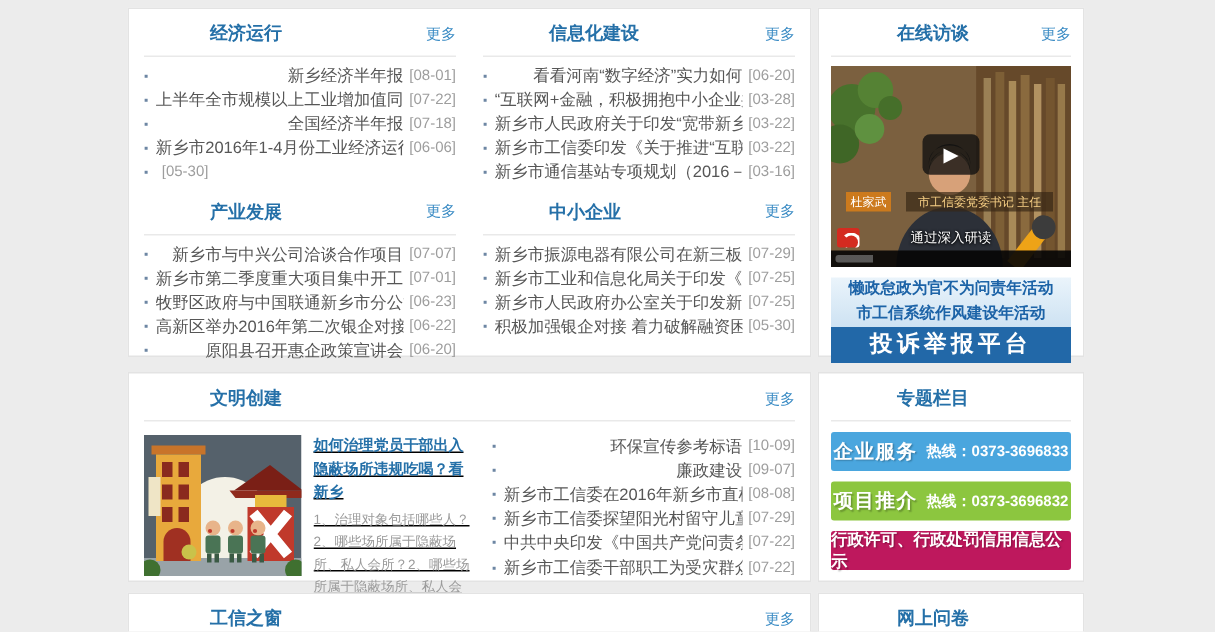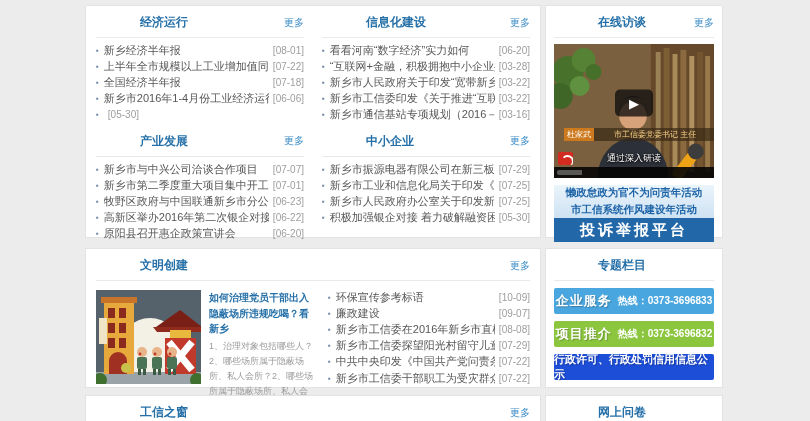--- a/index.html
+++ b/index.html
@@ -11,21 +11,21 @@
   }
   .box { position:absolute; background:#fff; border:1px solid #e3e3e3; }
 
   
   .sec-head { display:flex; justify-content:space-between; align-items:center;
               border-bottom:1px solid #e9e9e9; padding:8px 0 6px; }
   .sec-title { color:#2570a8; font-weight:bold; font-size:12px;padding-left:44px; }
   .more { color:#3a8bc4; font-size:10px; text-decoration:none; cursor:pointer; }
 
   
-  ul.news { list-style:none; margin:4px 0 2px; }
+  ul.news { list-style:none; margin:4px 0 2px;text-align:right; }
   ul.news li { display:flex; align-items:center; height:16.2px; font-size:11px; color:#565656; cursor:pointer; }
   ul.news li::before { content:"▪"; color:#6d86a3; font-size:8px; margin-right:5px; flex:none; }
   ul.news .txt { flex:1; min-width:0; white-space:nowrap; overflow:hidden; }
   ul.news .date { flex:none; color:#9d9d9d; font-size:10px; margin-left:4px; }
 
   
   #box-main-top { left:85px; top:5px; width:456px; height:233px; padding:0 10px; display:flex; gap:18px; }
   #box-main-top .col { flex:1; min-width:0; }
   #box-interview { left:545px; top:5px; width:178px; height:233px; padding:0 8px; }
   #box-civ { left:85px; top:248px; width:456px; height:140px; padding:0 10px; }
@@ -35,41 +35,41 @@
 
   
   .video { position:relative; margin-top:6px; height:134px; overflow:hidden; background:#6e5233; cursor:pointer; }
   .video svg { display:block; width:100%; height:100%; }
   .play-btn { position:absolute; left:50%; top:44%; transform:translate(-50%,-50%);
               width:38px; height:27px; background:rgba(15,15,15,.78); border-radius:5px;
               display:flex; align-items:center; justify-content:center; }
   .play-btn .tri { color:#fff; font-size:13px; line-height:1; }
   .vcap { position:absolute; left:10px; top:84px; display:flex; font-size:8px; white-space:nowrap; }
   .vcap-name { background:#cc7a1d; color:#fff; padding:1px 3px;text-align:right; }
-  .vcap-role { background:rgba(55,38,20,.68); color:#f6cf85; padding:1px 20px; margin-left:0; }
+  .vcap-role { background:rgba(55,38,20,.68); color:#f6cf85; padding:1px 8px; margin-left:10px; }
   .vsub { position:absolute; bottom:13px; left:0; right:0; text-align:center; color:#fff;
           font-size:9px; text-shadow:0 1px 2px #000, 0 0 2px #000; }
   .vticker { position:absolute; bottom:0; left:0; right:0; height:11px; background:rgba(5,5,5,.9); }
   .vticker i { position:absolute; left:3px; top:3px; width:42px; height:5px; border-radius:2px;
                background:linear-gradient(90deg,#777 0 60%,transparent 60%); opacity:.7; }
   .vlogo { position:absolute; left:4px; bottom:13px; width:15px; height:13px; background:#d42b20; border-radius:2px; overflow:hidden; }
   .vlogo::after { content:""; position:absolute; left:3px; top:3px; width:9px; height:9px;
                   border-radius:50%; border:2px solid #fff; border-left-color:transparent; }
 
   
   .banner-ad { position:relative; margin-top:7px; height:57px; text-align:center; cursor:pointer;
                background:linear-gradient(180deg,#eaf4fb 0%,#cfe3f3 55%,#b9d4ea 100%); overflow:hidden; }
   .banner-line { color:#1c63a7; font-weight:bold; font-size:10.5px; line-height:14px; }
   .banner-line.first { padding-top:3px; }
   .banner-bar { position:absolute; bottom:0; left:0; right:0; height:24px; background:#2268a8;
                 color:#fff; font-size:15px; font-weight:bold; line-height:24px; letter-spacing:3px; }
 
   
   .civ-row { display:flex; gap:14px; }
-  .feature { flex:none; width:218px; display:flex; gap:8px; padding-top:9px; cursor:pointer; }
+  .feature { flex:none; width:218px; display:flex; gap:8px; padding-top:9px; cursor:pointer;text-decoration:underline; }
   .cartoon { flex:none; width:105px; height:94px; }
   .cartoon svg { display:block; width:100%; height:100%; }
   .feature-text { flex:1; min-width:0; }
   .feature-title { color:#2570a8; font-size:10px; font-weight:bold; line-height:1.55; cursor:pointer; }
   .feature-body { color:#9b9b9b; font-size:9px; line-height:1.7; margin-top:2px; max-height:62px; overflow:hidden; }
   .civ-list { flex:1; min-width:0; padding-top:4px; }
 
   
   .topic-banner { margin-top:7px; height:26px; display:flex; align-items:center; justify-content:center;
                   gap:6px; color:#fff; cursor:pointer; border-radius:2px; }
@@ -356,21 +356,21 @@
     <span class="sec-title">专题栏目</span>
   </div>
   <div class="topic-banner" style="background: rgb(74, 166, 222);">
     <span class="topic-label">企业服务</span>
     <span class="topic-hot">热线：0373-3696833</span>
   </div>
   <div class="topic-banner" style="background: rgb(140, 198, 63);">
     <span class="topic-label">项目推介</span>
     <span class="topic-hot">热线：0373-3696832</span>
   </div>
-  <div class="topic-banner wide" style="background: #1d4ed8;">
+  <div class="topic-banner wide" style="background: #be185d;">
     <span class="topic-label">行政许可、行政处罚信用信息公示</span>
   </div>
 </div>
 
 <div class="box" id="box-window">
   <div class="sec-head">
     <span class="sec-title">工信之窗</span>
     <a class="more">更多</a>
   </div>
 </div>

